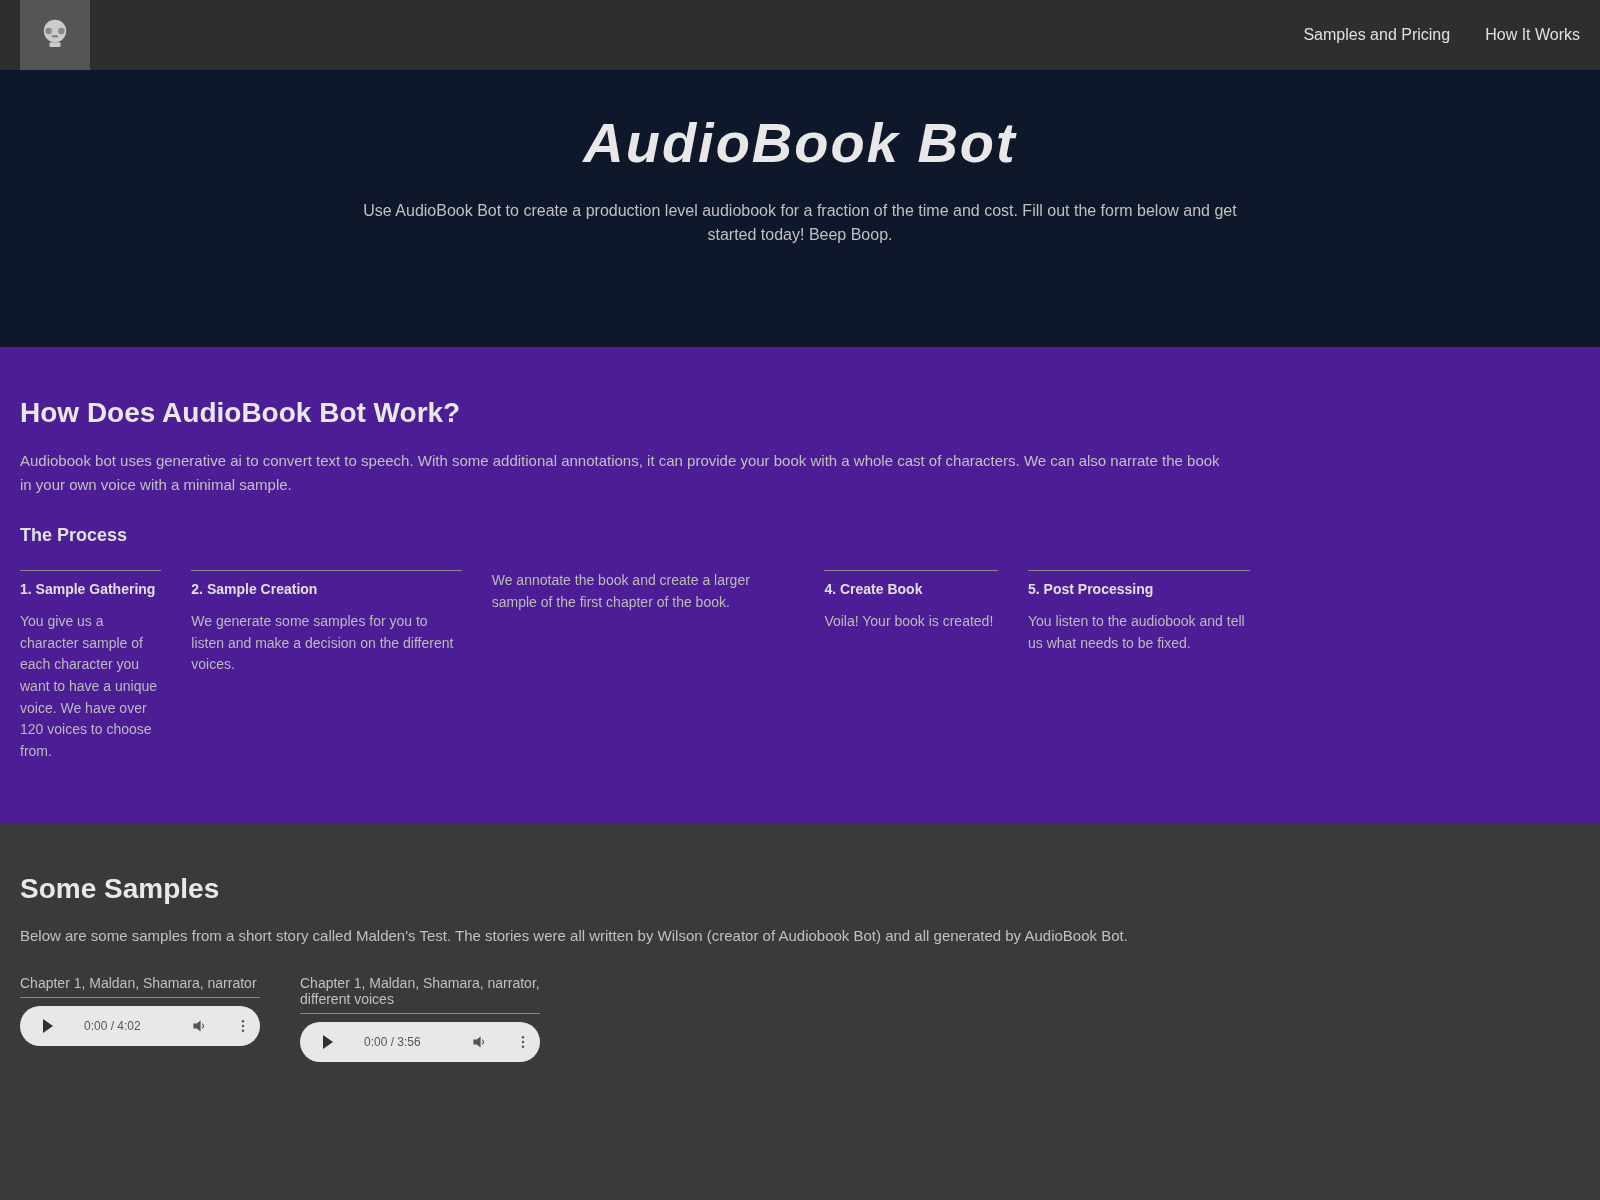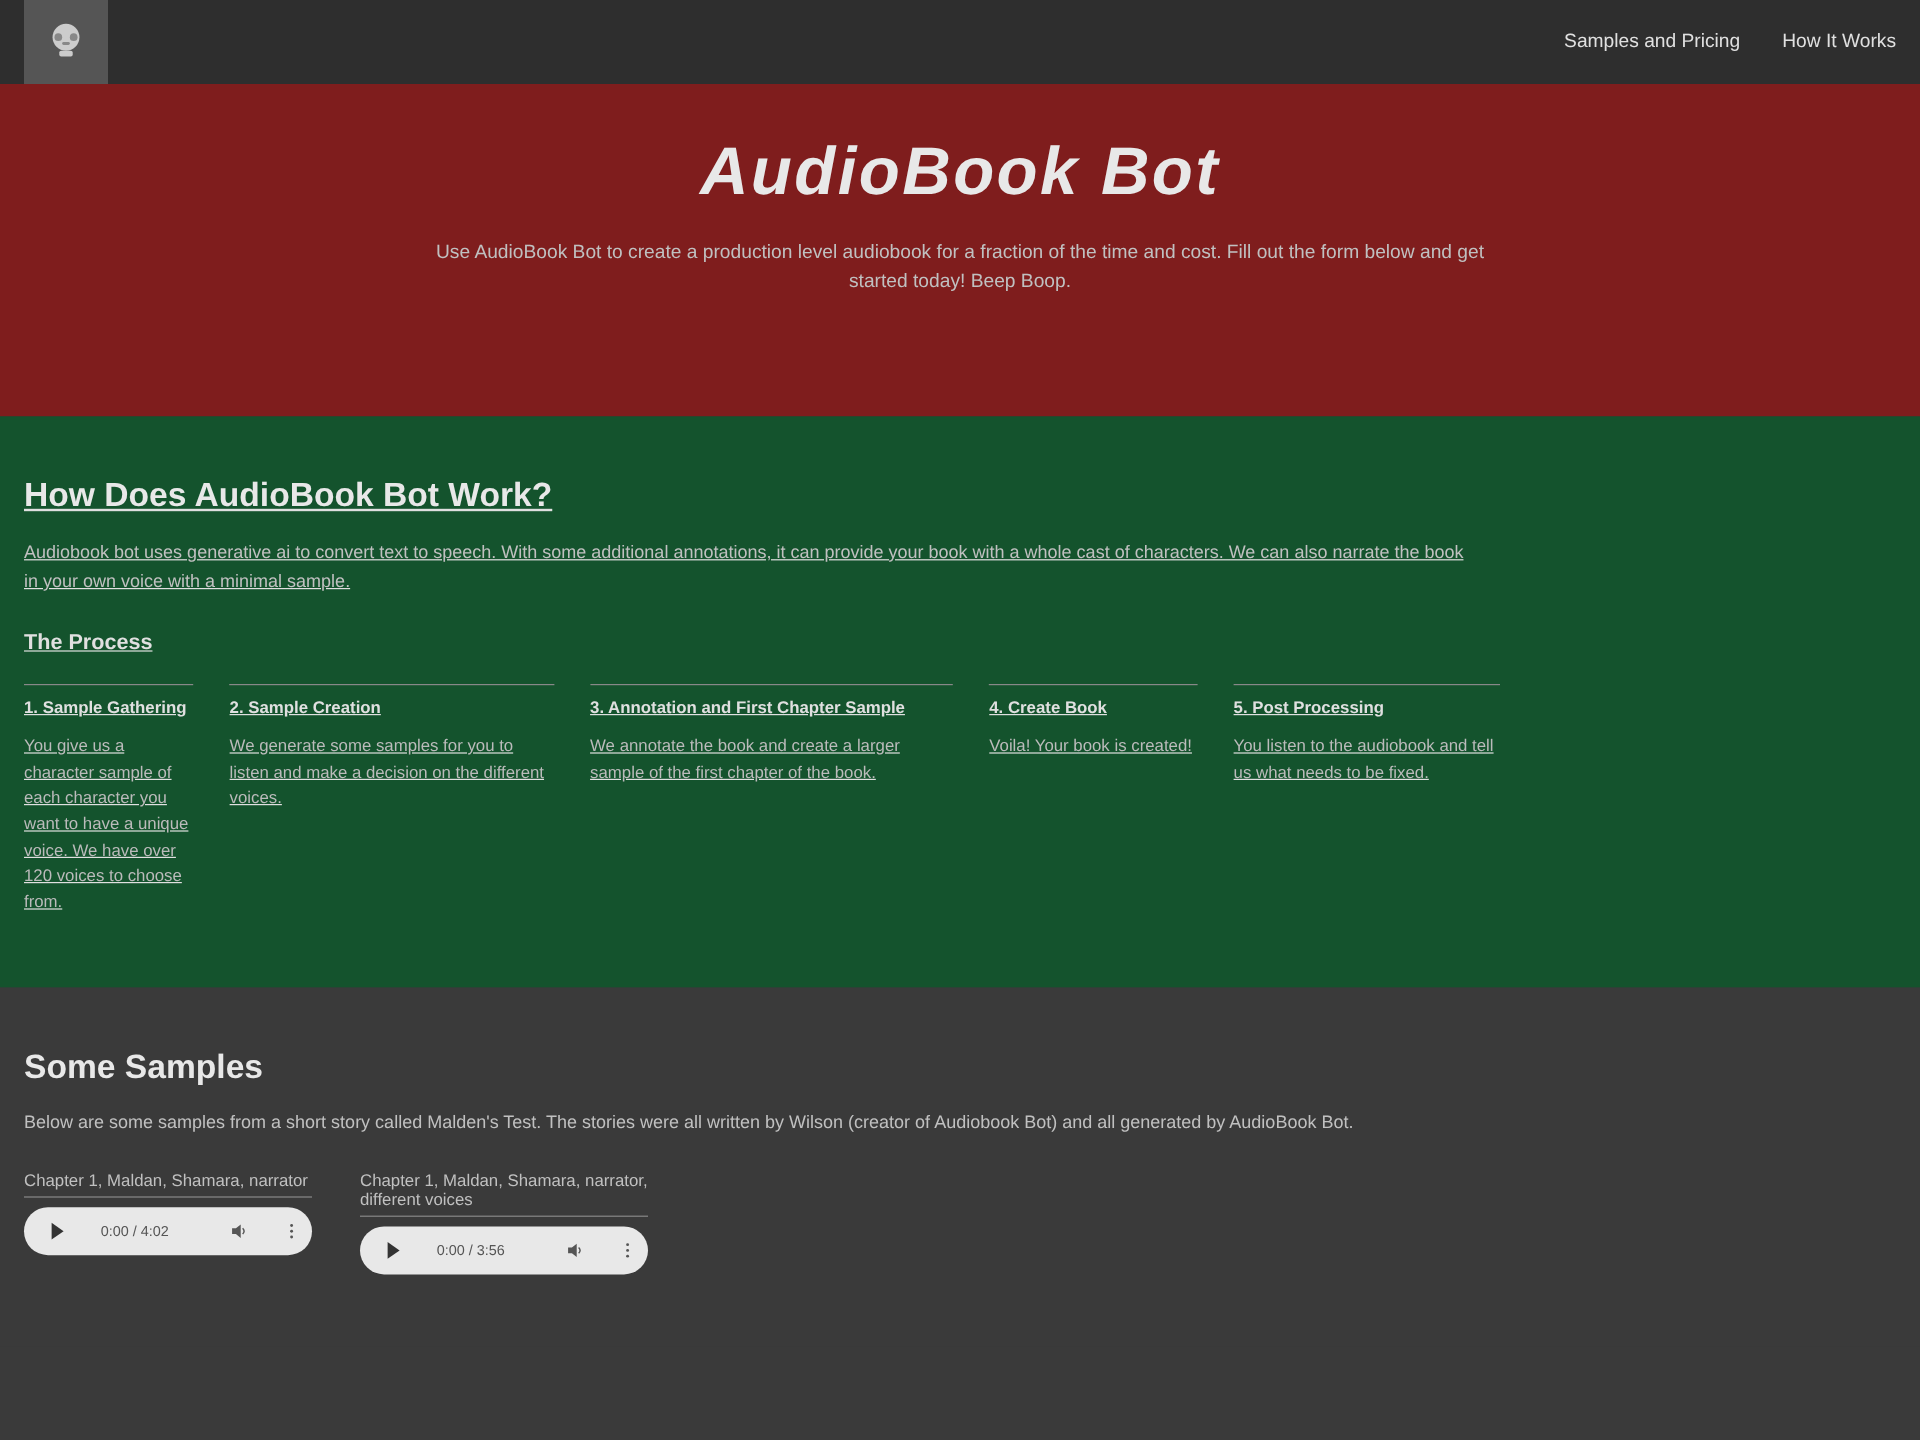--- a/index.html
+++ b/index.html
@@ -51,21 +51,21 @@
 
     .nav-links a {
       color: #e0e0e0;
       text-decoration: none;
       font-size: 16px;
       cursor: pointer;
     }
 
     
     .hero {
-      background-color: #7f1d1d;
+      background-color: #0f172a;
       text-align: center;
       padding: 40px 20px 60px;
     }
 
     .hero-title {
       font-size: 56px;
       font-weight: 900;
       color: #e8e8e8;
       letter-spacing: 2px;
       margin-bottom: 24px;
@@ -123,23 +123,22 @@
       color: #fff;
       border: none;
       border-radius: 4px;
       font-size: 16px;
       cursor: pointer;
       margin-top: 8px;
     }
 
     
     .how-section {
-      background-color: #14532d;
+      background-color: #4c1d95;
       padding: 50px 20px 60px;
-      text-decoration: underline;
     }
 
     .section-title {
       font-size: 28px;
       font-weight: 700;
       color: #e8e8e8;
       margin-bottom: 20px;
     }
 
     .section-desc {
@@ -323,21 +322,20 @@
 
   <div class="step">
       <div class="step-title">1. Sample Gathering</div>
       <div class="step-desc">You give us a character sample of each character you want to have a unique voice. We have over 120 voices to choose from.</div>
     </div>
       <div class="step">
       <div class="step-title">2. Sample Creation</div>
       <div class="step-desc">We generate some samples for you to listen and make a decision on the different voices.</div>
     </div>
       <div class="step">
-      <div class="step-title">3. Annotation and First Chapter Sample</div>
       <div class="step-desc">We annotate the book and create a larger sample of the first chapter of the book.</div>
     </div>
       <div class="step">
       <div class="step-title">4. Create Book</div>
       <div class="step-desc">Voila! Your book is created!</div>
     </div>
       <div class="step">
       <div class="step-title">5. Post Processing</div>
       <div class="step-desc">You listen to the audiobook and tell us what needs to be fixed.</div>
     </div>

